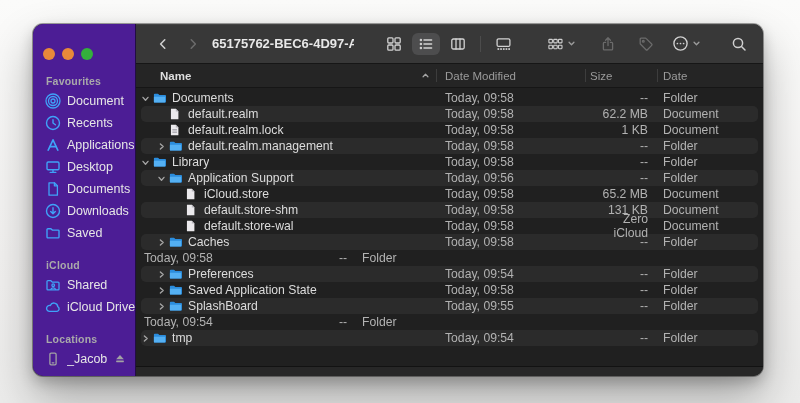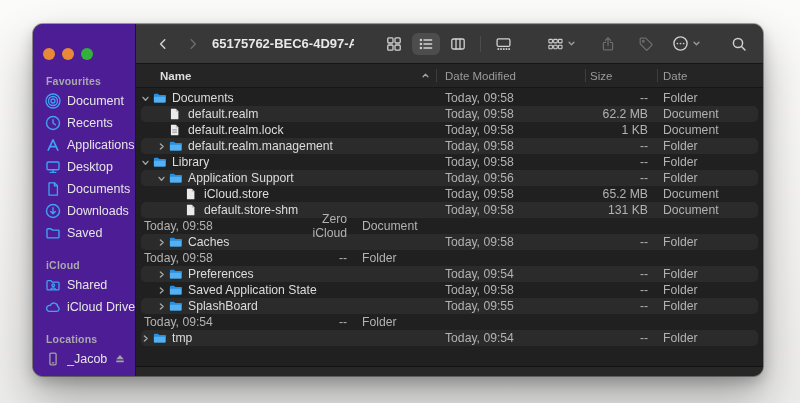--- a/index.html
+++ b/index.html
@@ -437,20 +437,31 @@
                 <path d="M9.6 1.6 V4.8 H12.8 Z" fill="#b9b7bd"></path>
               </svg>
             </span>
             <span class="fname">default.store-shm</span>
           </div>
           <div class="col-date">Today, 09:58</div>
           <div class="col-size">131 KB</div>
           <div class="col-kind">Document</div>
         </div>
         <div class="row">
+          <div class="col-name">
+            <span class="indent" style="width: 34px;"></span>
+            <span class="disc"></span>
+            <span class="ficon">
+              <svg width="13" height="14" viewBox="0 0 16 16">
+                <path d="M3.6 1.6 H9.6 L12.8 4.8 V14.4 H3.6 Z" fill="#ebe9ec"></path>
+                <path d="M9.6 1.6 V4.8 H12.8 Z" fill="#b9b7bd"></path>
+              </svg>
+            </span>
+            <span class="fname">default.store-wal</span>
+          </div>
           <div class="col-date">Today, 09:58</div>
           <div class="col-size">Zero iCloud</div>
           <div class="col-kind">Document</div>
         </div>
         <div class="row stripe">
           <div class="col-name">
             <span class="indent" style="width: 18px;"></span>
             <span class="disc">
               <svg width="9" height="9" viewBox="0 0 16 16" fill="none" stroke="currentColor" stroke-linecap="round" stroke-linejoin="round" stroke-width="2.4">
                 <path d="M6 3.5 L11 8 L6 12.5"></path>

